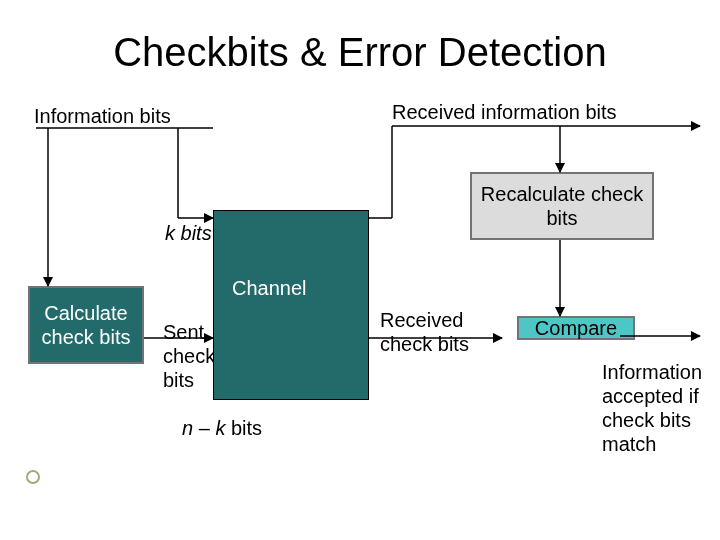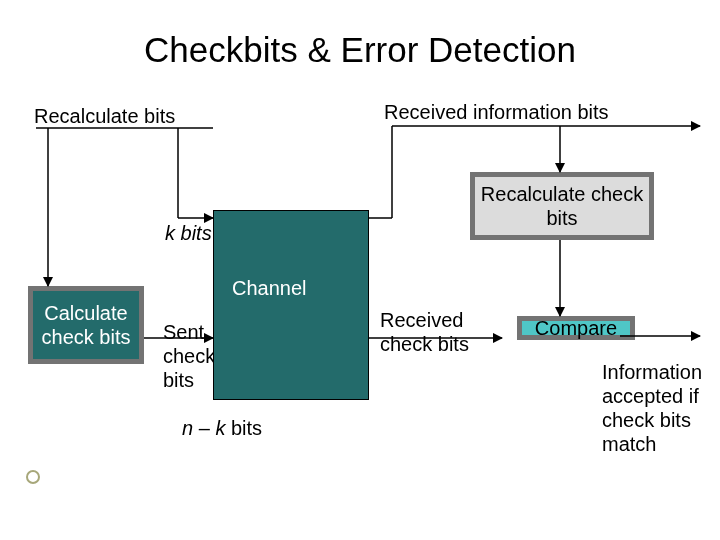--- a/index.html
+++ b/index.html
@@ -16,38 +16,38 @@
     position: relative;
     width: 720px;
     height: 540px;
   }
   .title {
     position: absolute;
     top: 30px;
     left: 0;
     width: 720px;
     text-align: center;
-    font-size: 35px;
+    font-size: 40px;
     font-weight: 400;
   }
   .label {
     position: absolute;
     font-size: 20px;
     line-height: 1.2;
   }
   .box {
     position: absolute;
     box-sizing: border-box;
     display: flex;
     align-items: center;
     justify-content: center;
     text-align: center;
     font-size: 20px;
     line-height: 1.2;
-    border: 5px solid #737373;
+    border: 2px solid #737373;
   }
   .teal-dark {
     background: #236b6b;
     color: #ffffff;
   }
   .gray-light {
     background: #dcdcdc;
     color: #000;
   }
   .teal-light {
@@ -63,23 +63,23 @@
     pointer-events: none;
   }
 </style>
 </head>
 <body>
 
 <div class="stage">
 
   <div class="title">Checkbits &amp; Error Detection</div>
 
-  <div class="label" style="left:34px; top:104px;">Recalculate bits</div>
+  <div class="label" style="left:34px; top:104px;">Information bits</div>
 
-  <div class="label" style="left:384px; top:100px;">Received information bits</div>
+  <div class="label" style="left:392px; top:100px;">Received information bits</div>
 
   <div class="label" style="left:165px; top:221px; font-style:italic;"><span style="">k bits</span></div>
 
   <div class="label" style="left:232px; top:276px; color:#ffffff;">Channel</div>
 
   <div class="label" style="left:163px; top:320px; width:60px;">Sent check bits</div>
 
   <div class="label" style="left:380px; top:308px; width:100px;">Received check bits</div>
 
   <div class="label" style="left:182px; top:416px;"><span style="font-style:italic;">n</span> – <span style="font-style:italic;">k</span> bits</div>

